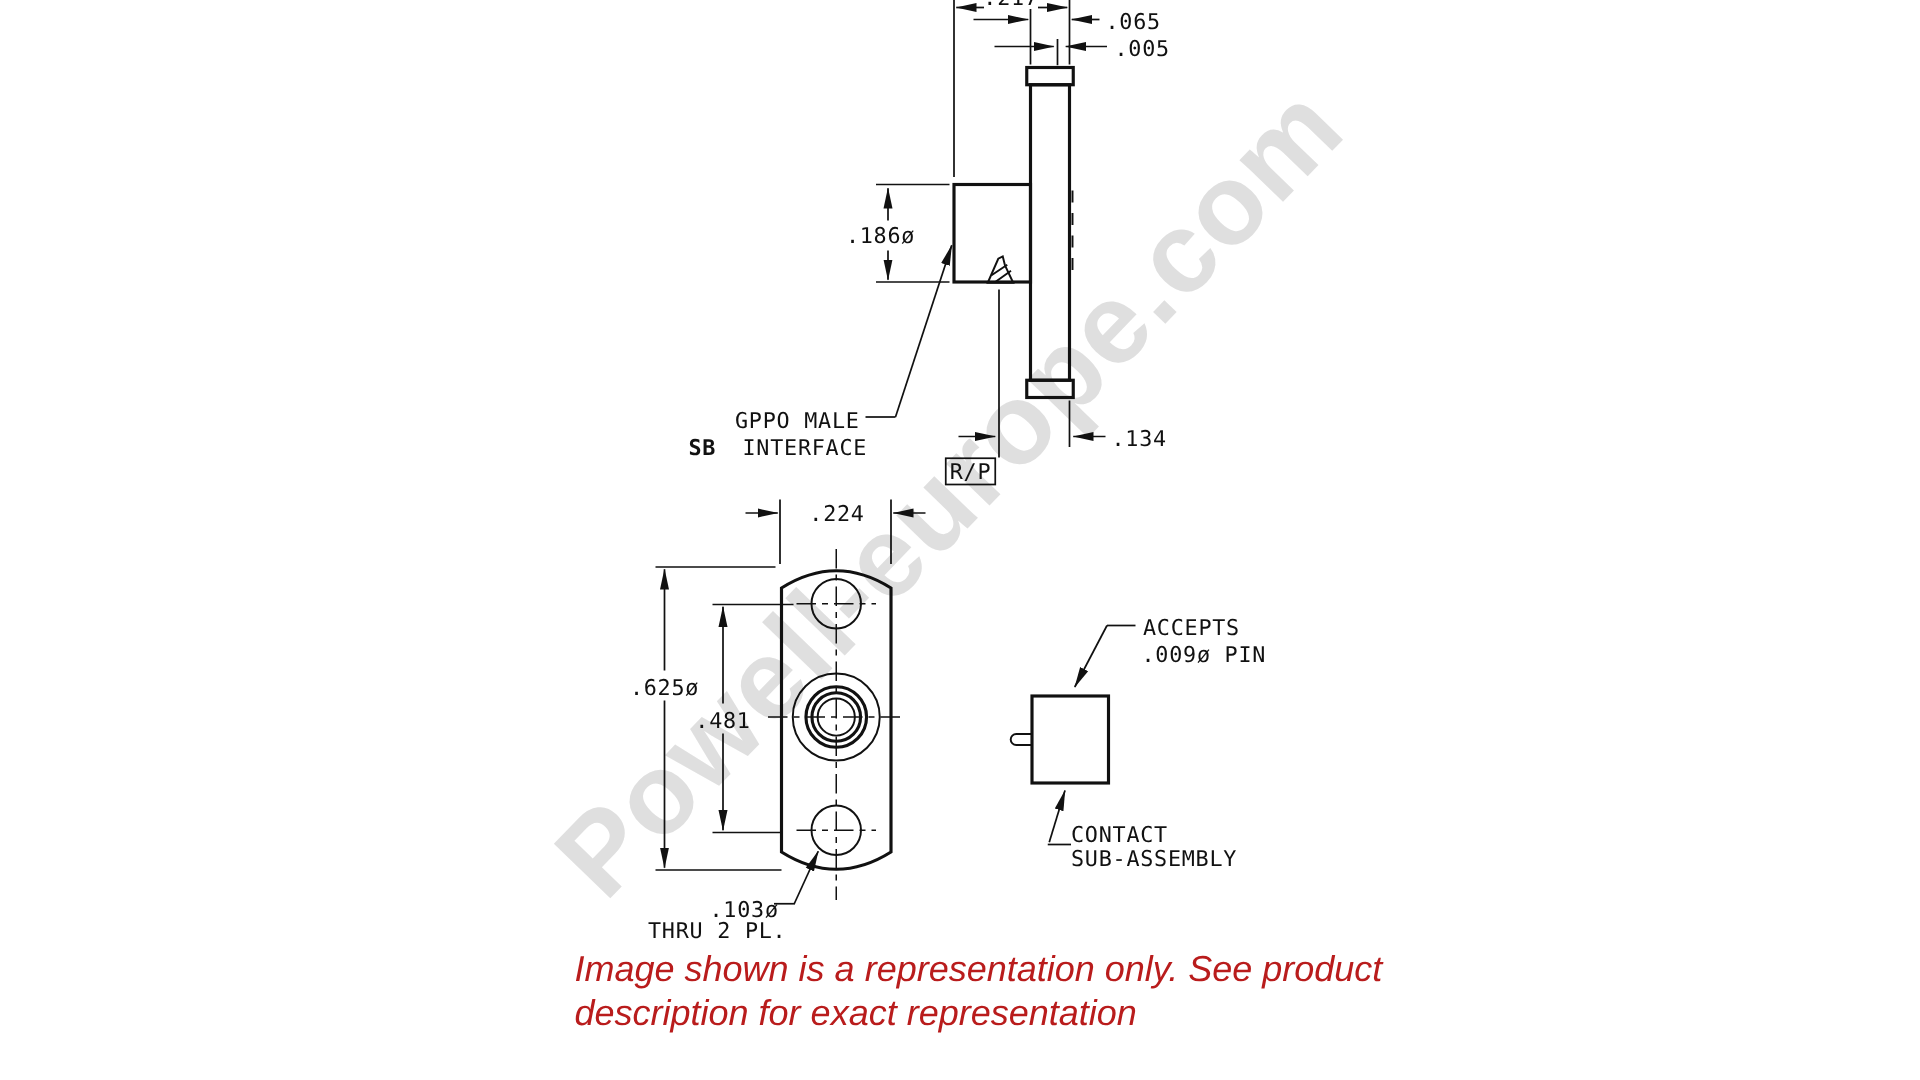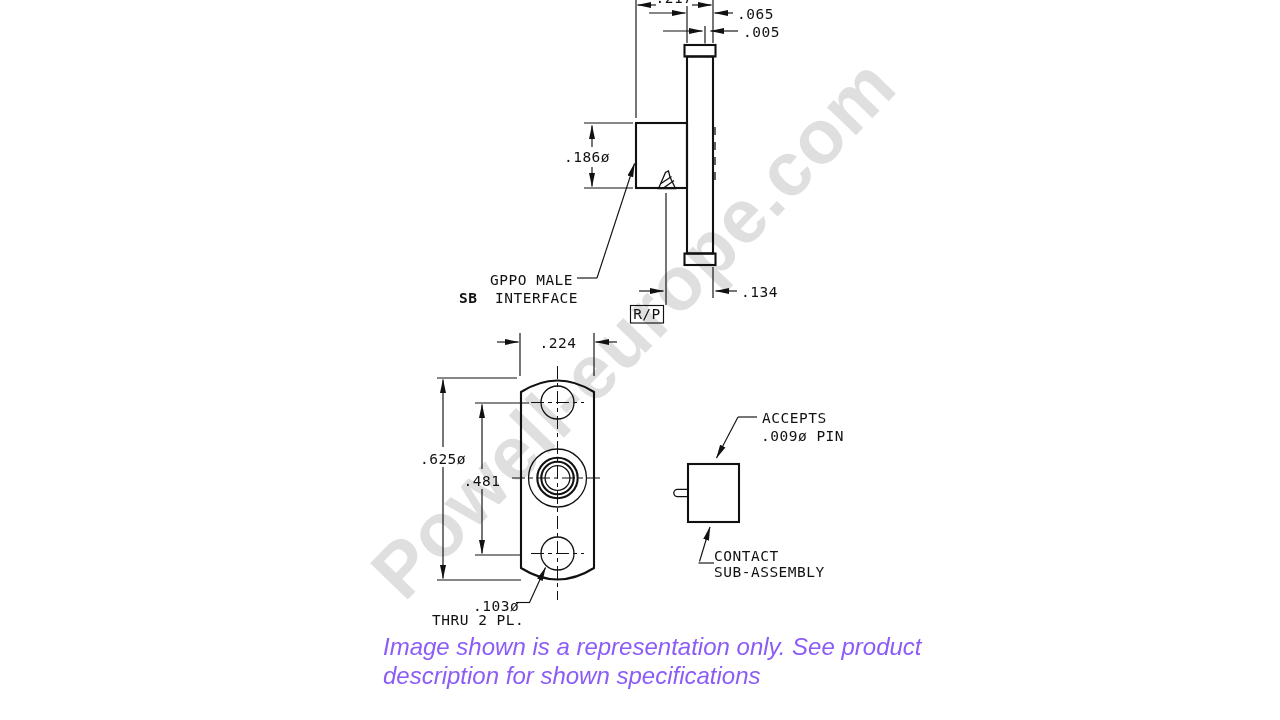--- a/index.html
+++ b/index.html
@@ -12,21 +12,21 @@
   .pt{stroke:#111;stroke-width:2.1;fill:none;}
   .ptw{stroke:#111;stroke-width:2.1;fill:#fff;}
   .thin{stroke:#111;stroke-width:1.3;fill:none;}
   .cl{stroke:#111;stroke-width:1;fill:none;stroke-dasharray:13 4 4 4;}
   .dash{stroke:#111;stroke-width:1.3;fill:none;stroke-dasharray:8 7;}
   text.dt{font-family:"DejaVu Sans Mono",monospace;font-size:14.5px;fill:#111;letter-spacing:.5px;}
   text.mid{text-anchor:middle;}
   text.b{font-weight:bold;}
   #caption{position:absolute;left:383px;top:633px;z-index:2;
       font-family:"Liberation Sans",sans-serif;font-style:italic;font-size:24px;line-height:28.5px;
-      color:#8b5cf6;white-space:nowrap;}
+      color:#b91c1c;white-space:nowrap;}
 </style>
 </head>
 <body>
 
 <div id="canvas">
 
   <div id="wm">Powell-europe.com</div>
 
   <svg id="draw" width="1280" height="720" viewBox="0 0 1280 720">
     <defs>
@@ -132,16 +132,16 @@
 
       <path class="ln" d="M698.5 563 H714"></path>
       <line class="ln" x1="699.5" y1="561.5" x2="710" y2="527" marker-end="url(#arr)"></line>
       <text class="dt" x="714" y="561">CONTACT</text>
       <text class="dt" x="714" y="577">SUB-ASSEMBLY</text>
     </g>
   </svg>
 
   <div id="caption">
     <div>Image shown is a representation only. See product</div>
-    <div>description for shown specifications</div>
+    <div>description for exact representation</div>
   </div>
 
 </div>
 
 </body></html>

